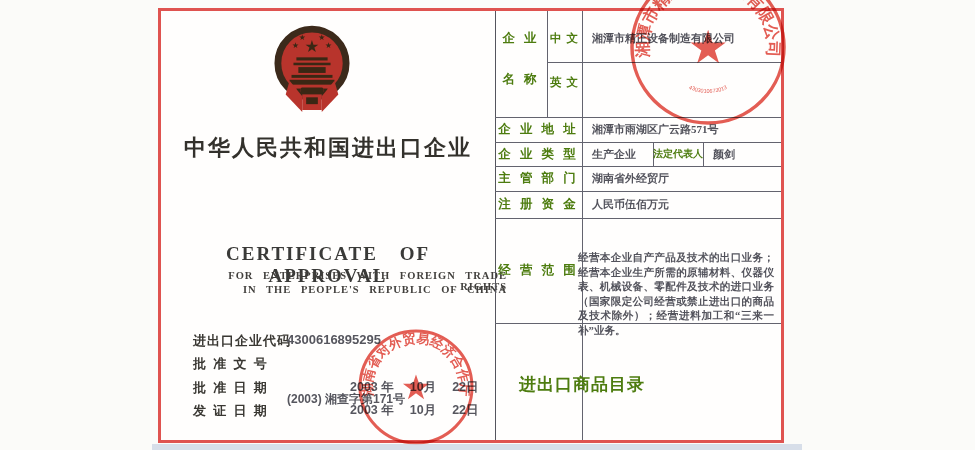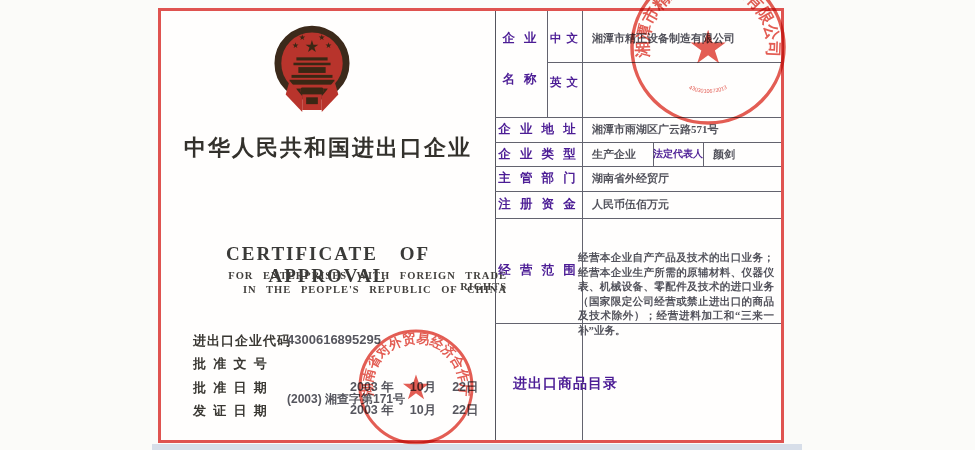--- a/index.html
+++ b/index.html
@@ -20,21 +20,21 @@
            box-sizing:border-box; font-size:39px; font-weight:bold; letter-spacing:22px; color:#2b2420; }
   .t-en  { position:absolute; left:0; top:232px; width:334px; text-align:center;
            font-size:19px; font-weight:bold; letter-spacing:2px; word-spacing:15px; color:#3a3a38; }
   .t-sub { position:absolute; left:12px; width:334px; text-align:right;
            font-size:10.5px; font-weight:bold; letter-spacing:1px; word-spacing:6px; color:#413f3c; }
   .frow { position:absolute; height:18px; font-size:13px; white-space:nowrap; }
   .flbl { position:absolute; left:32px; color:#3a3833; font-weight:600; letter-spacing:2px; }
   .fval { position:absolute; font-family:"Liberation Sans", sans-serif; font-weight:bold; color:#56565e;text-align:right; }
   
   .cell { position:absolute; transform:translateY(-50%); white-space:nowrap; }
-  .lbl  { font-size:12.5px; font-weight:600; letter-spacing:3px; color:#4c1d95; text-align:center; }
+  .lbl  { font-size:12.5px; font-weight:600; letter-spacing:3px; color:#4d7c0f; text-align:center; }
   .val  { font-size:11px; color:#53535c; font-weight:600; }
   .val-sans { font-family:"Liberation Sans", sans-serif; font-weight:bold; color:#5d5d64; font-size:11px; line-height:13px; }
   .scope { position:absolute; left:417px; top:220px; width:196px; font-size:10.6px; line-height:14.6px;
            color:#53535c; font-weight:600; text-align:justify; white-space:normal;margin-top:20px; }
   
   .stamp { position:absolute; mix-blend-mode:multiply; opacity:.88; }
   .blue-strip { position:absolute; left:152px; top:444px; width:650px; height:6px; background:#c7d2e2; opacity:.7; }
 </style>
 </head>
 <body>
@@ -119,21 +119,21 @@
 
     <div class="cell lbl" style="left:334px; width:87px; top:167px;">主 管 部 门</div>
     <div class="cell val" style="left:431px; top:167px;">湖南省外经贸厅</div>
 
     <div class="cell lbl" style="left:334px; width:87px; top:193px;">注 册 资 金</div>
     <div class="cell val" style="left:431px; top:193px;">人民币伍佰万元</div>
 
     <div class="cell lbl" style="left:334px; width:87px; top:259px;">经 营 范 围</div>
     <div class="scope">经营本企业自产产品及技术的出口业务；经营本企业生产所需的原辅材料、仪器仪表、机械设备、零配件及技术的进口业务（国家限定公司经营或禁止进出口的商品及技术除外）；经营进料加工和“三来一补”业务。</div>
 
-    <div class="cell lbl" style="left:352px; width:87px; top:373px; font-size:14px; letter-spacing:1px;">进出口商品目录</div>
+    <div class="cell lbl" style="left:334px; width:87px; top:373px; font-size:17px; letter-spacing:1px;padding-left:24px;">进出口商品目录</div>
     <div class="cell val" style="left:431px; top:373px;"></div>
   </div>
 
   <svg class="stamp" style="left:628px; top:-33px;" width="160" height="160" viewBox="0 0 160 160">
     <circle cx="80" cy="80" r="76" fill="none" stroke="#df463c" stroke-width="3.5"></circle>
     <text x="80" y="96" text-anchor="middle" font-size="46" fill="#df463c" font-family="DejaVu Sans, sans-serif">★</text>
     <defs>
       <path id="seal1-arc" d="M 23.6,100.5 A 60,60 0 1 1 136.4,100.5"></path>
       <path id="seal1-arc-b" d="M 40.2,103 A 46,46 0 0 0 119.8,103"></path>
     </defs>

